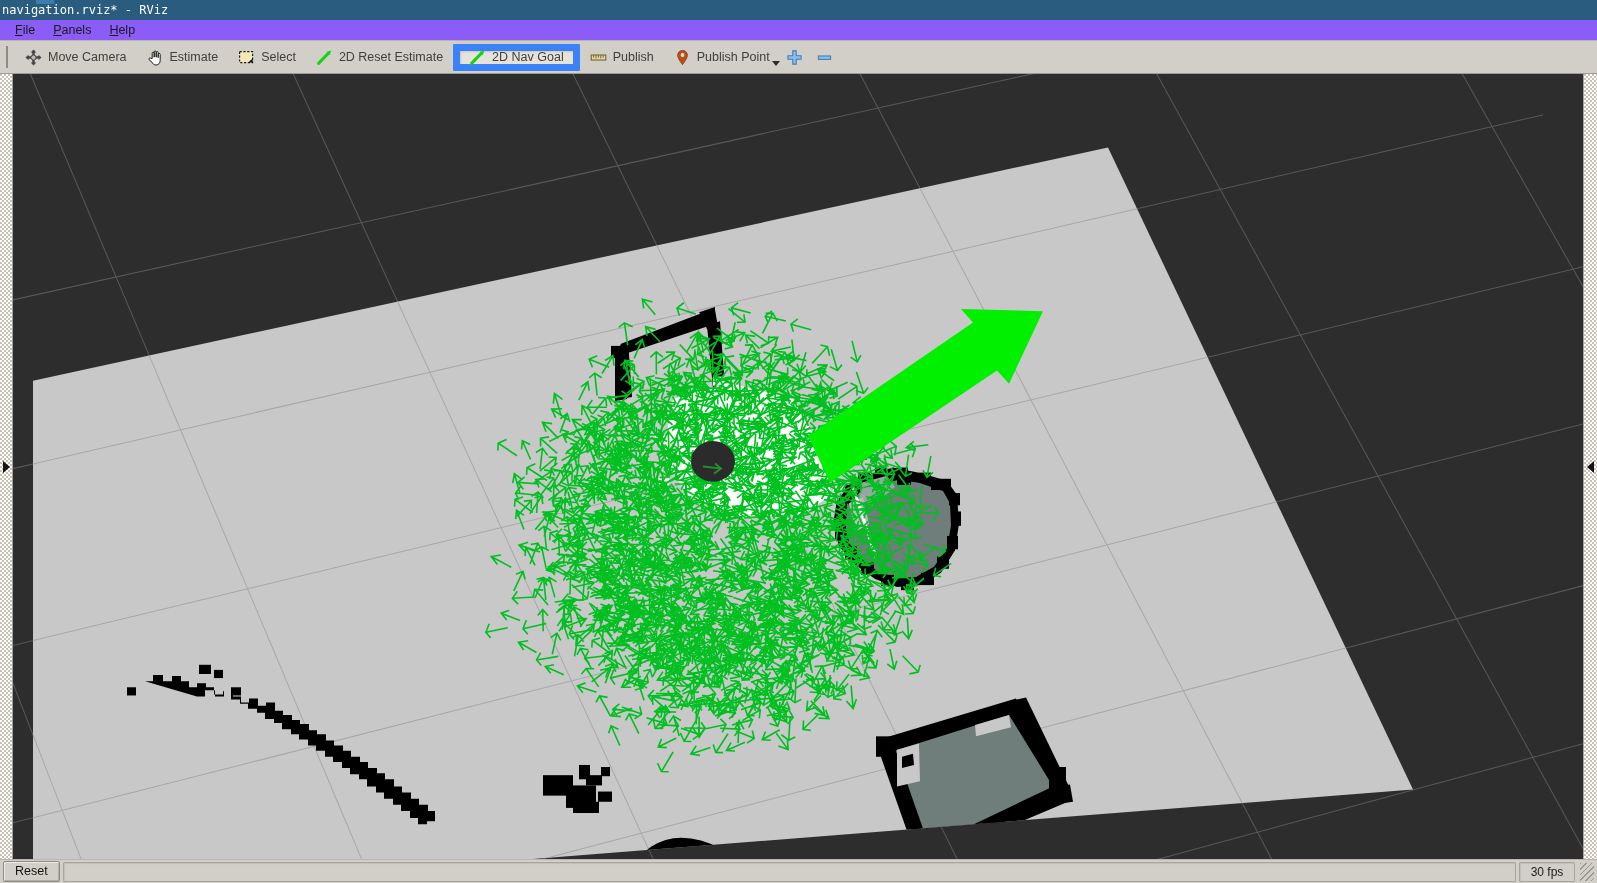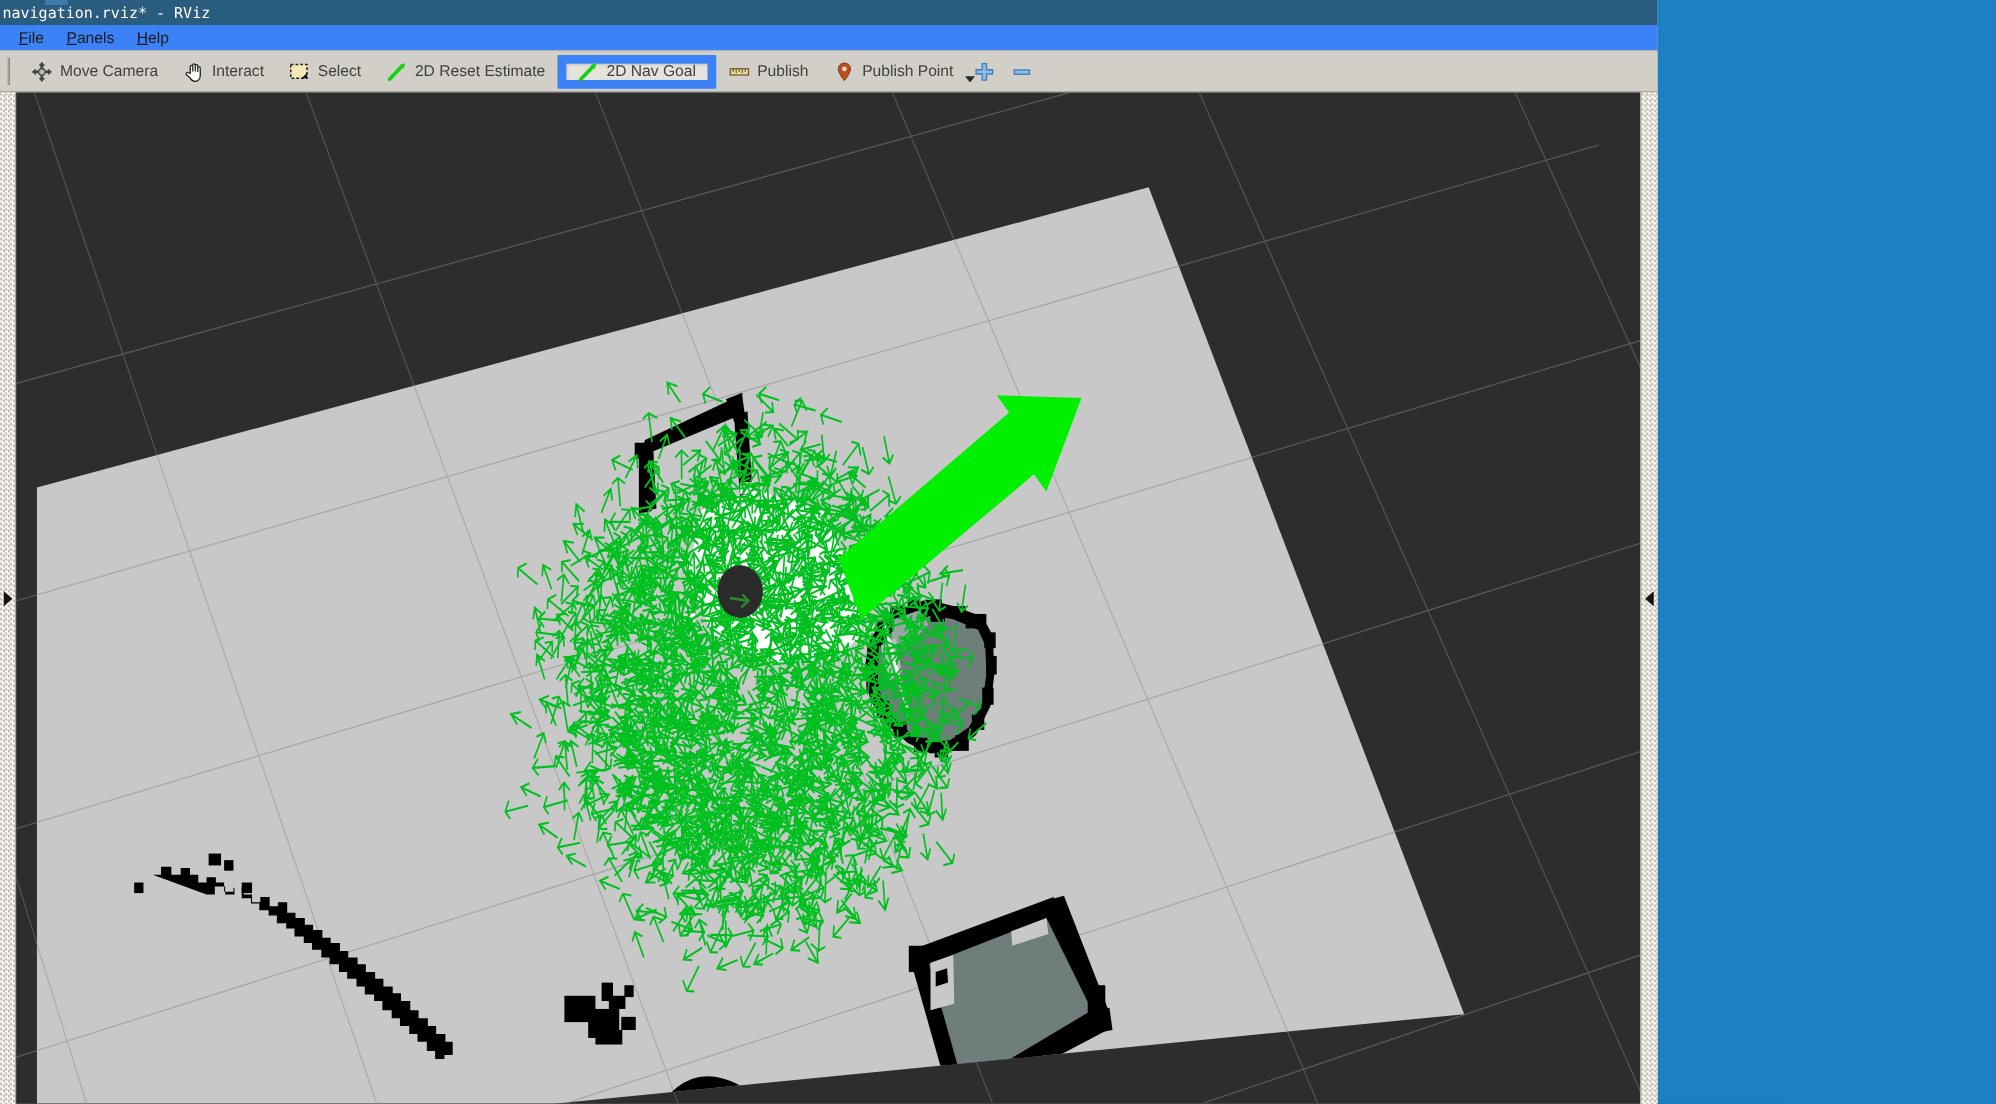--- a/index.html
+++ b/index.html
@@ -6,21 +6,21 @@
   html, body {
     width: 1597px; height: 883px;
     overflow: hidden;
     font-family: "Liberation Sans", sans-serif;
     background: #1d7fc4;
   }
 
   .window {
     position: absolute;
     left: 0; top: 0;
-    width: 1326px; height: 883px;
+    width: 1597px; height: 883px;
     background: #d2cfc9;
     display: flex;
     flex-direction: column;
   }
 
   
   .titlebar {
     height: 20px;
     background: #2a5c80;
     color: #ffffff;
@@ -37,21 +37,21 @@
   .titlebar-grip {
     position: absolute;
     left: 36px; top: 0; width: 18px; height: 4px;
     background: #3e7dab;
   }
 
   
   .menubar {
     height: 21px;
     flex: 0 0 21px;
-    background: #3b82f6;
+    background: #8b5cf6;
     display: flex;
     align-items: center;
     padding-left: 6px;
     border-bottom: 1px solid #b8b5ae;
   }
   .menu-item {
     font-size: 12.5px;
     color: #1a1a1a;
     padding: 2px 9px;
     cursor: default;
@@ -246,21 +246,21 @@
         </g>
         <circle cx="8.5" cy="8.5" r="2.6" fill="#b8b5af" stroke="#3a3a3a" stroke-width="0.9"></circle>
       </svg>
       <span>Move Camera</span>
     </div>
 
     <div class="tb-btn">
       <svg class="tb-icon" viewBox="0 0 17 17">
         <path d="M5.2 9.6 V4.2 a1 1 0 0 1 2 0 V8.2 V3.0 a1 1 0 0 1 2 0 V8.2 V3.6 a1 1 0 0 1 2 0 V8.6 V5.4 a1 1 0 0 1 2 0 V11.4 c0 2.6 -1.6 4.6 -4.1 4.6 c-2.2 0 -3.3 -1.2 -4.0 -2.7 L2.0 10.6 a1.05 1.05 0 0 1 1.5 -1.4 Z" fill="#ffffff" stroke="#1d1d1d" stroke-width="1"></path>
       </svg>
-      <span>Interact</span>
+      <span>Estimate</span>
     </div>
 
     <div class="tb-btn">
       <svg class="tb-icon" viewBox="0 0 17 17">
         <rect x="1.6" y="2.6" width="13" height="11" fill="#f5e8b8" stroke="#1d1d1d" stroke-width="1.2" stroke-dasharray="2.2 1.6"></rect>
         <path d="M10.2 13.6 L14.6 13.6 L14.6 9.4 Z" fill="#111111"></path>
       </svg>
       <span>Select</span>
     </div>
 
@@ -600,14 +600,20 @@
           <polygon points="795,354 960,243 948,230 1030,232 996,303 984,290 817,400" fill="#00f000"></polygon>
         </g>
       </svg>
     </div>
 
     <div class="collapse-bar right">
       <span class="tri-l"></span>
     </div>
   </div>
 
+  <div class="statusbar">
+    <div class="reset-btn">Reset</div>
+    <div class="status-field"></div>
+    <div class="fps-field">30 fps</div>
+    <div class="grip"></div>
+  </div>
 
 </div>
 
 </body></html>

